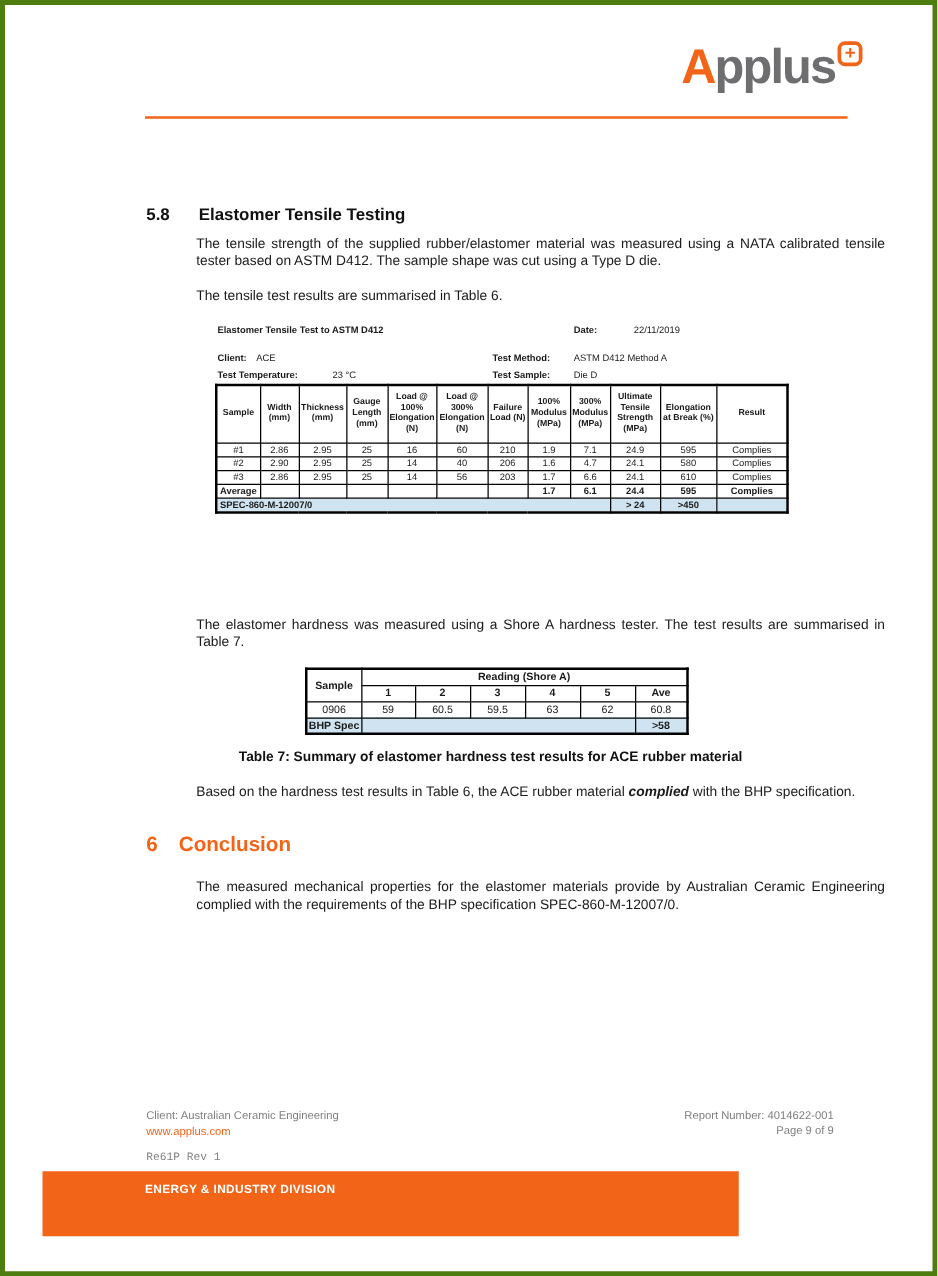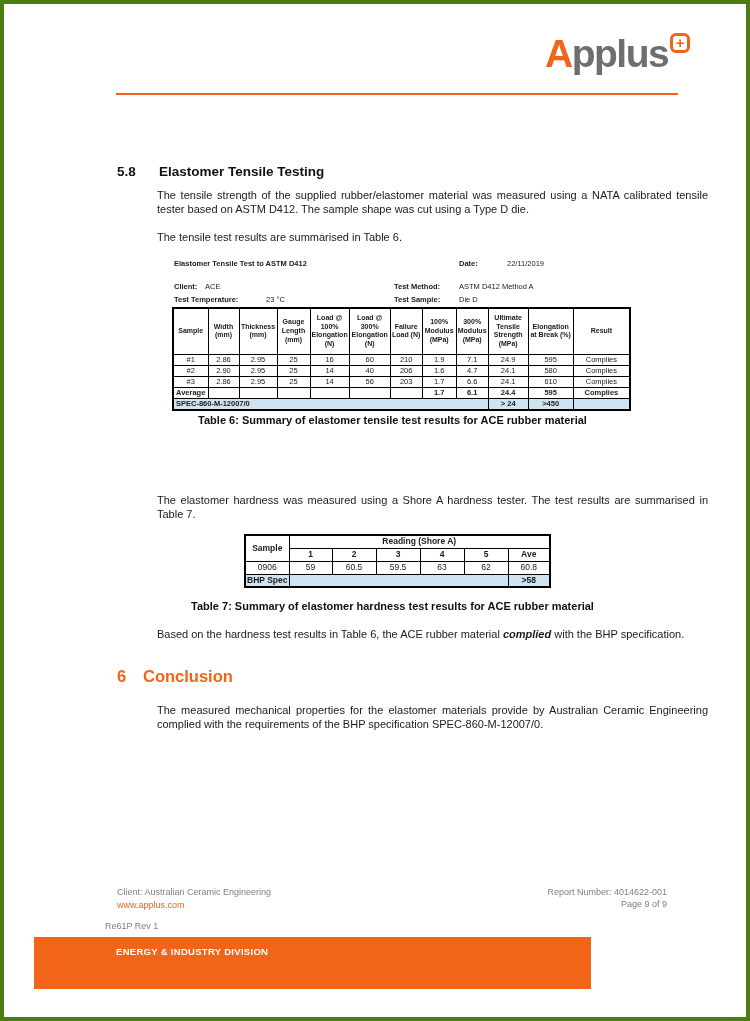--- a/index.html
+++ b/index.html
@@ -184,21 +184,20 @@
         <td>Complies</td>
       </tr>
       <tr class="spec">
         <td class="lab" colspan="9">SPEC-860-M-12007/0</td>
         <td>&gt; 24</td>
         <td>&gt;450</td>
         <td></td>
       </tr>
     </tbody>
   </table>
-  <div class="caption" style="top:410px;">Table 6: Summary of elastomer tensile test results for ACE rubber material</div>
 
 
   <div class="para" style="top:490px;">The elastomer hardness was measured using a Shore A hardness tester. The test results are summarised in Table 7.</div>
 
   <table class="t7">
     <colgroup>
       <col style="width:44px">
         <col style="width:43px">
         <col style="width:44px">
         <col style="width:44px">
@@ -244,19 +243,19 @@
   <div class="h-conclusion" style="top:663px;">
     <span class="num">6</span>
     <span>Conclusion</span>
   </div>
   <div class="para" style="top:700px;">The measured mechanical properties for the elastomer materials provide by Australian Ceramic Engineering complied with the requirements of the BHP specification SPEC-860-M-12007/0.</div>
 
   <div class="foot" style="top:883px; left:113px;">Client: Australian Ceramic Engineering</div>
   <div class="foot" style="top:896px; left:113px;"><a href="#">www.applus.com</a></div>
   <div class="foot right" style="top:883px; left:413px; width:250px;">Report Number: 4014622-001</div>
   <div class="foot right" style="top:895px; left:413px; width:250px;">Page 9 of 9</div>
-  <div class="foot" style="top:917px; left:101px;">Re61P Rev 1</div>
+  <div class="foot" style="top:917px; left:113px;font-family:Liberation Mono, monospace;">Re61P Rev 1</div>
 
   <div class="band">
     <span class="division">ENERGY &amp; INDUSTRY DIVISION</span>
   </div>
 
 </div>
 
 </body></html>

